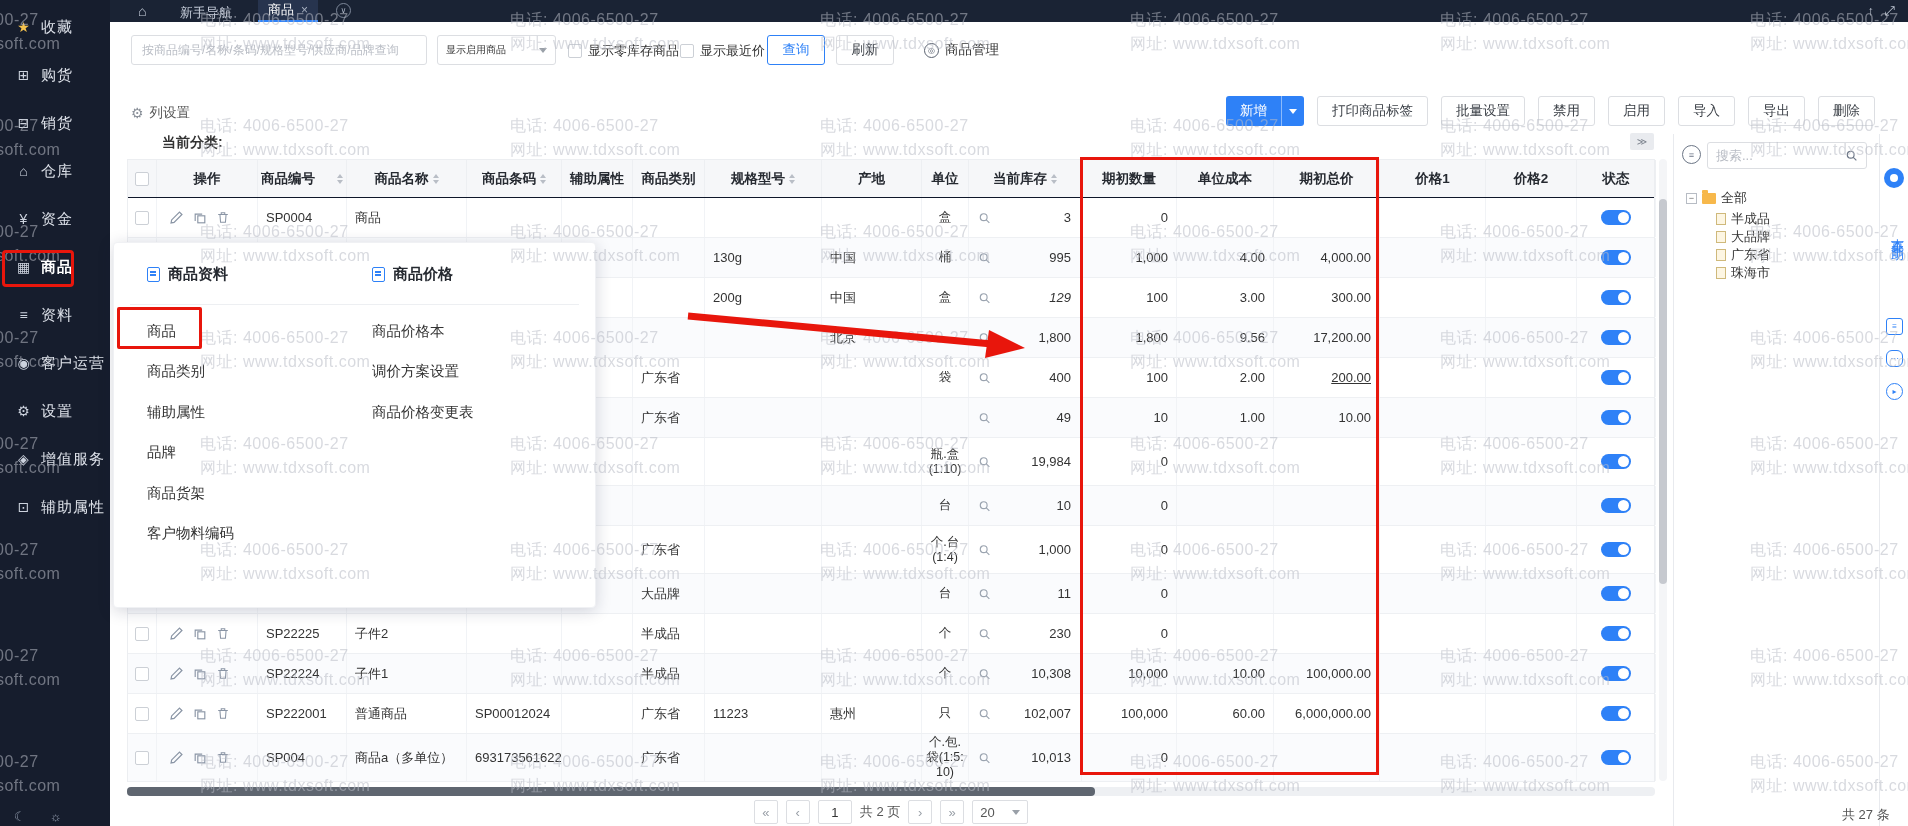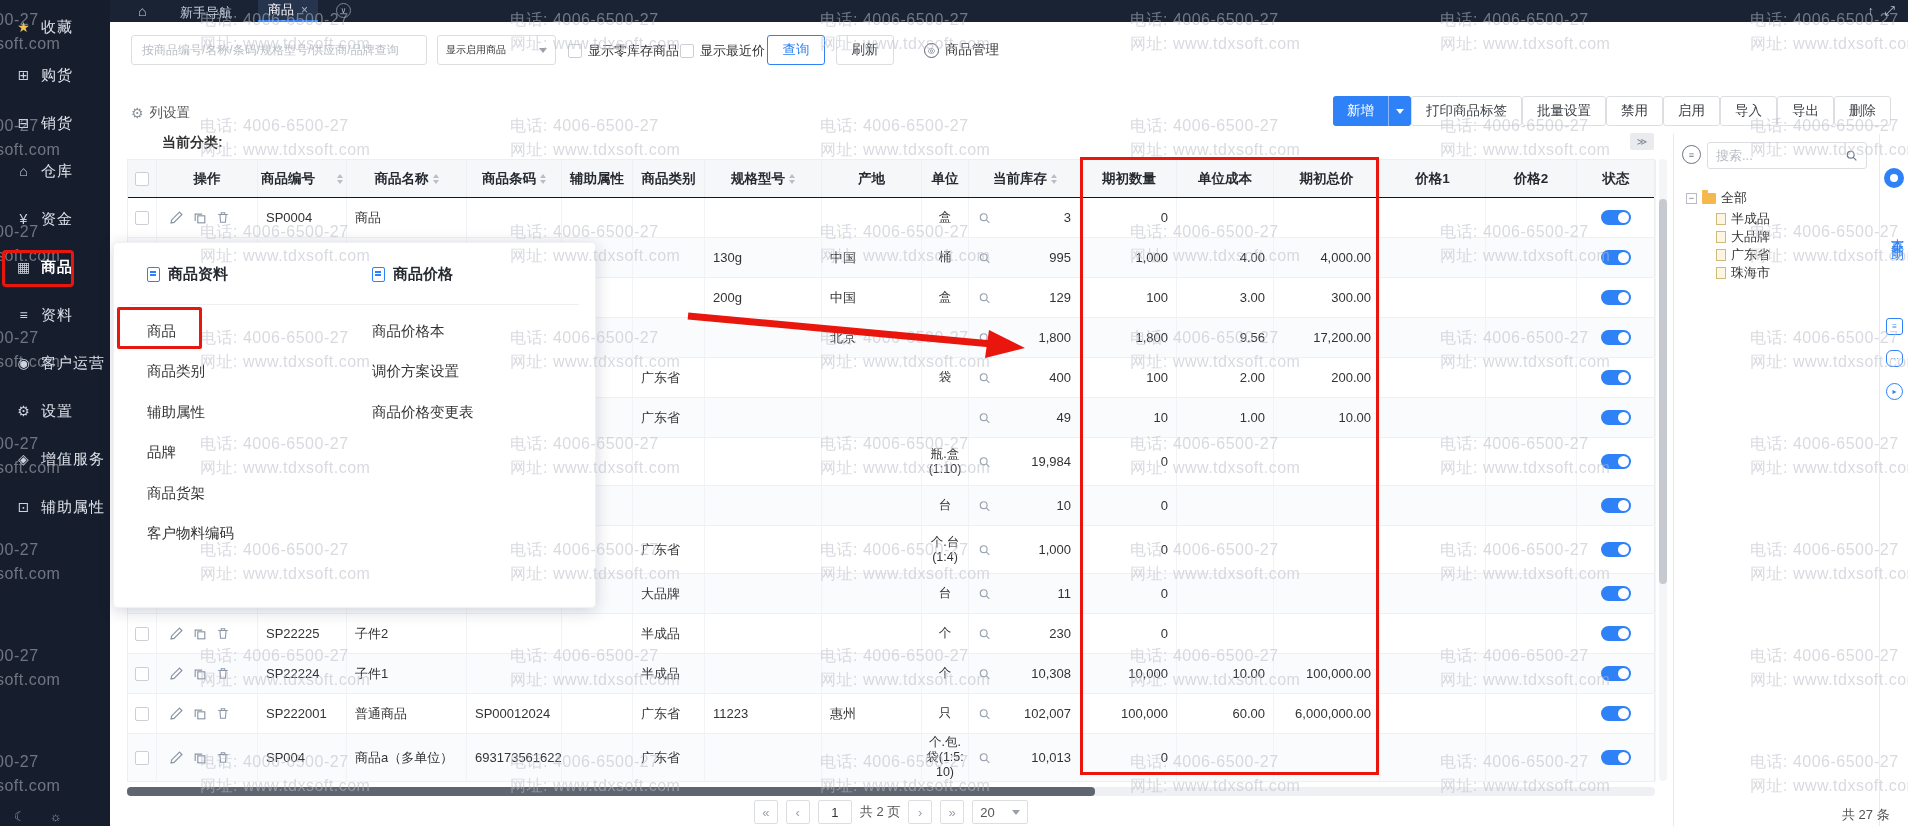--- a/index.html
+++ b/index.html
@@ -32,21 +32,21 @@
 .f-check{position:absolute;top:20px;display:flex;align-items:center;gap:6px;font-size:13px;color:#333;cursor:pointer}
 .f-check1{left:458px}.f-check2{left:570px}
 .cbx{display:inline-block;width:14px;height:14px;border:1px solid #ccd0d6;border-radius:2px;background:#fff}
 .btn{height:30px;border:1px solid #dcdee2;border-radius:3px;background:#fff;font-size:13.5px;color:#3a3f46;display:inline-flex;align-items:center;justify-content:center;padding:0 14px;font-family:inherit;cursor:pointer;white-space:nowrap}
 .f-query{position:absolute;left:657px;top:13px;border-color:#2e81f7;color:#2e81f7;width:58px;padding:0}
 .f-refresh{position:absolute;left:726px;top:13px;width:58px;padding:0}
 .f-manage{position:absolute;left:814px;top:13px;display:flex;align-items:center;gap:6px;font-size:13.5px;color:#333;height:30px;cursor:pointer}
 .circle-i{width:15px;height:15px;border:1px solid #5a6270;border-radius:50%;display:inline-flex;align-items:center;justify-content:center;font-size:8px;color:#5a6270}
 .col-settings{position:absolute;left:21px;top:82px;display:flex;align-items:center;gap:6px;font-size:13.5px;color:#555;cursor:pointer}
 .gear{color:#8a9099;font-size:14px}
-.tool-btns{position:absolute;right:17px;top:74px;display:flex;}
+.tool-btns{position:absolute;right:33px;top:74px;display:flex;gap:13px}
 .btn-add{display:flex;height:30px;border-radius:3px;overflow:hidden;cursor:pointer}
 .btn-add-main{background:#2e81f7;color:#fff;display:flex;align-items:center;padding:0 14px;font-size:13.5px}
 .btn-add-caret{background:#2e81f7;border-left:1px solid rgba(255,255,255,.45);display:flex;align-items:center;padding:0 7px}
 .btn-add-caret .caret{border-top-color:#fff}
 .cat-label{position:absolute;left:52px;top:112px;font-size:14px;font-weight:bold;color:#333}
 .collapse-box{position:absolute;left:1520px;top:111px;width:24px;height:17px;background:#e9ebef;border-radius:2px;color:#7a818c;font-size:10px;display:flex;align-items:center;justify-content:center;cursor:pointer}
 
 .tbl{position:absolute;left:17px;top:137px;width:1528px;border:1px solid #eceef1;border-bottom:none}
 .tbl-header{display:flex;height:38px;background:#f6f7f9;border-bottom:1px solid #0f172a}
 .th{flex:0 0 auto;display:flex;align-items:center;justify-content:center;gap:4px;font-size:13.5px;color:#262a31;font-weight:600;border-right:1px solid #edeff2}
@@ -477,37 +477,111 @@
           </div>
           <div class="td" style="width: 117px;">
             <span>200g</span>
           </div>
           <div class="td" style="width: 100px;">
             <span>中国</span>
           </div>
           <div class="td c-unit" style="width: 47px;">
             <span>盒</span>
           </div>
+          <div class="td c-stock" style="width: 113px; font-style: italic;">
+            <span class="mag">
+              <svg width="13" height="13" viewBox="0 0 16 16">
+                <circle cx="7" cy="7" r="4.2" fill="none" stroke="#9aa3af" stroke-width="1.4"></circle>
+                <path d="M10.2 10.2L14 14" stroke="#9aa3af" stroke-width="1.4"></path>
+              </svg>
+            </span>
+            <span>129</span>
+          </div>
+          <div class="td c-num" style="width: 95px;">
+            <span>100</span>
+          </div>
+          <div class="td c-num" style="width: 97px;">
+            <span>3.00</span>
+          </div>
+          <div class="td c-num" style="width: 106px;">
+            <span>300.00</span>
+          </div>
+          <div class="td c-num" style="width: 106px;">
+            <span></span>
+          </div>
+          <div class="td c-num" style="width: 91px;">
+            <span></span>
+          </div>
+          <div class="td c-center" style="width: 79px;">
+            <span class="toggle"></span>
+          </div>
+        </div>
+        <div class="tr">
+          <div class="td c-cb" style="width: 29px;">
+            <span class="cbx"></span>
+          </div>
+          <div class="td c-ops" style="width: 101px;">
+            <span class="op">
+              <svg width="15" height="15" viewBox="0 0 16 16">
+                <path d="M11.2 2.2l2.6 2.6L5.4 13.2l-3.2.6.6-3.2z" fill="none" stroke="#8a95a5" stroke-width="1.3"></path>
+              </svg>
+            </span>
+            <span class="op">
+              <svg width="14" height="14" viewBox="0 0 16 16">
+                <rect x="5.5" y="5.5" width="8" height="8" fill="none" stroke="#8a95a5" stroke-width="1.3"></rect>
+                <path d="M10.5 3.5h-8v8" fill="none" stroke="#8a95a5" stroke-width="1.3"></path>
+              </svg>
+            </span>
+            <span class="op">
+              <svg width="14" height="15" viewBox="0 0 16 16">
+                <path d="M2.5 4.5h11M6 4.5V2.5h4v2M4.5 4.5l.7 9h5.6l.7-9z" fill="none" stroke="#8a95a5" stroke-width="1.2"></path>
+              </svg>
+            </span>
+          </div>
+          <div class="td" style="width: 89px;">
+            <span></span>
+          </div>
+          <div class="td" style="width: 120px;">
+            <span></span>
+          </div>
+          <div class="td" style="width: 95px;">
+            <span></span>
+          </div>
+          <div class="td" style="width: 71px;">
+            <span></span>
+          </div>
+          <div class="td" style="width: 72px;">
+            <span></span>
+          </div>
+          <div class="td" style="width: 117px;">
+            <span></span>
+          </div>
+          <div class="td" style="width: 100px;">
+            <span>北京</span>
+          </div>
+          <div class="td c-unit" style="width: 47px;">
+            <span></span>
+          </div>
           <div class="td c-stock" style="width: 113px;">
             <span class="mag">
               <svg width="13" height="13" viewBox="0 0 16 16">
                 <circle cx="7" cy="7" r="4.2" fill="none" stroke="#9aa3af" stroke-width="1.4"></circle>
                 <path d="M10.2 10.2L14 14" stroke="#9aa3af" stroke-width="1.4"></path>
               </svg>
             </span>
-            <span>129</span>
+            <span>1,800</span>
           </div>
           <div class="td c-num" style="width: 95px;">
-            <span>100</span>
+            <span>1,800</span>
           </div>
           <div class="td c-num" style="width: 97px;">
-            <span>3.00</span>
-          </div>
-          <div class="td c-num" style="width: 106px;">
-            <span>300.00</span>
+            <span>9.56</span>
+          </div>
+          <div class="td c-num" style="width: 106px;">
+            <span>17,200.00</span>
           </div>
           <div class="td c-num" style="width: 106px;">
             <span></span>
           </div>
           <div class="td c-num" style="width: 91px;">
             <span></span>
           </div>
           <div class="td c-center" style="width: 79px;">
             <span class="toggle"></span>
           </div>
@@ -540,121 +614,47 @@
           <div class="td" style="width: 120px;">
             <span></span>
           </div>
           <div class="td" style="width: 95px;">
             <span></span>
           </div>
           <div class="td" style="width: 71px;">
             <span></span>
           </div>
           <div class="td" style="width: 72px;">
-            <span></span>
+            <span>广东省</span>
           </div>
           <div class="td" style="width: 117px;">
             <span></span>
           </div>
           <div class="td" style="width: 100px;">
-            <span>北京</span>
+            <span></span>
           </div>
           <div class="td c-unit" style="width: 47px;">
-            <span></span>
+            <span>袋</span>
           </div>
           <div class="td c-stock" style="width: 113px;">
             <span class="mag">
               <svg width="13" height="13" viewBox="0 0 16 16">
                 <circle cx="7" cy="7" r="4.2" fill="none" stroke="#9aa3af" stroke-width="1.4"></circle>
                 <path d="M10.2 10.2L14 14" stroke="#9aa3af" stroke-width="1.4"></path>
               </svg>
             </span>
-            <span>1,800</span>
-          </div>
-          <div class="td c-num" style="width: 95px;">
-            <span>1,800</span>
-          </div>
-          <div class="td c-num" style="width: 97px;">
-            <span>9.56</span>
-          </div>
-          <div class="td c-num" style="width: 106px;">
-            <span>17,200.00</span>
-          </div>
-          <div class="td c-num" style="width: 106px;">
-            <span></span>
-          </div>
-          <div class="td c-num" style="width: 91px;">
-            <span></span>
-          </div>
-          <div class="td c-center" style="width: 79px;">
-            <span class="toggle"></span>
-          </div>
-        </div>
-        <div class="tr">
-          <div class="td c-cb" style="width: 29px;">
-            <span class="cbx"></span>
-          </div>
-          <div class="td c-ops" style="width: 101px;">
-            <span class="op">
-              <svg width="15" height="15" viewBox="0 0 16 16">
-                <path d="M11.2 2.2l2.6 2.6L5.4 13.2l-3.2.6.6-3.2z" fill="none" stroke="#8a95a5" stroke-width="1.3"></path>
-              </svg>
-            </span>
-            <span class="op">
-              <svg width="14" height="14" viewBox="0 0 16 16">
-                <rect x="5.5" y="5.5" width="8" height="8" fill="none" stroke="#8a95a5" stroke-width="1.3"></rect>
-                <path d="M10.5 3.5h-8v8" fill="none" stroke="#8a95a5" stroke-width="1.3"></path>
-              </svg>
-            </span>
-            <span class="op">
-              <svg width="14" height="15" viewBox="0 0 16 16">
-                <path d="M2.5 4.5h11M6 4.5V2.5h4v2M4.5 4.5l.7 9h5.6l.7-9z" fill="none" stroke="#8a95a5" stroke-width="1.2"></path>
-              </svg>
-            </span>
-          </div>
-          <div class="td" style="width: 89px;">
-            <span></span>
-          </div>
-          <div class="td" style="width: 120px;">
-            <span></span>
-          </div>
-          <div class="td" style="width: 95px;">
-            <span></span>
-          </div>
-          <div class="td" style="width: 71px;">
-            <span></span>
-          </div>
-          <div class="td" style="width: 72px;">
-            <span>广东省</span>
-          </div>
-          <div class="td" style="width: 117px;">
-            <span></span>
-          </div>
-          <div class="td" style="width: 100px;">
-            <span></span>
-          </div>
-          <div class="td c-unit" style="width: 47px;">
-            <span>袋</span>
-          </div>
-          <div class="td c-stock" style="width: 113px;">
-            <span class="mag">
-              <svg width="13" height="13" viewBox="0 0 16 16">
-                <circle cx="7" cy="7" r="4.2" fill="none" stroke="#9aa3af" stroke-width="1.4"></circle>
-                <path d="M10.2 10.2L14 14" stroke="#9aa3af" stroke-width="1.4"></path>
-              </svg>
-            </span>
             <span>400</span>
           </div>
           <div class="td c-num" style="width: 95px;">
             <span>100</span>
           </div>
           <div class="td c-num" style="width: 97px;">
             <span>2.00</span>
           </div>
-          <div class="td c-num" style="width: 106px;">
+          <div class="td c-num" style="width: 106px; text-decoration: underline;">
             <span>200.00</span>
           </div>
           <div class="td c-num" style="width: 106px;">
             <span></span>
           </div>
           <div class="td c-num" style="width: 91px;">
             <span></span>
           </div>
           <div class="td c-center" style="width: 79px;">
             <span class="toggle"></span>

